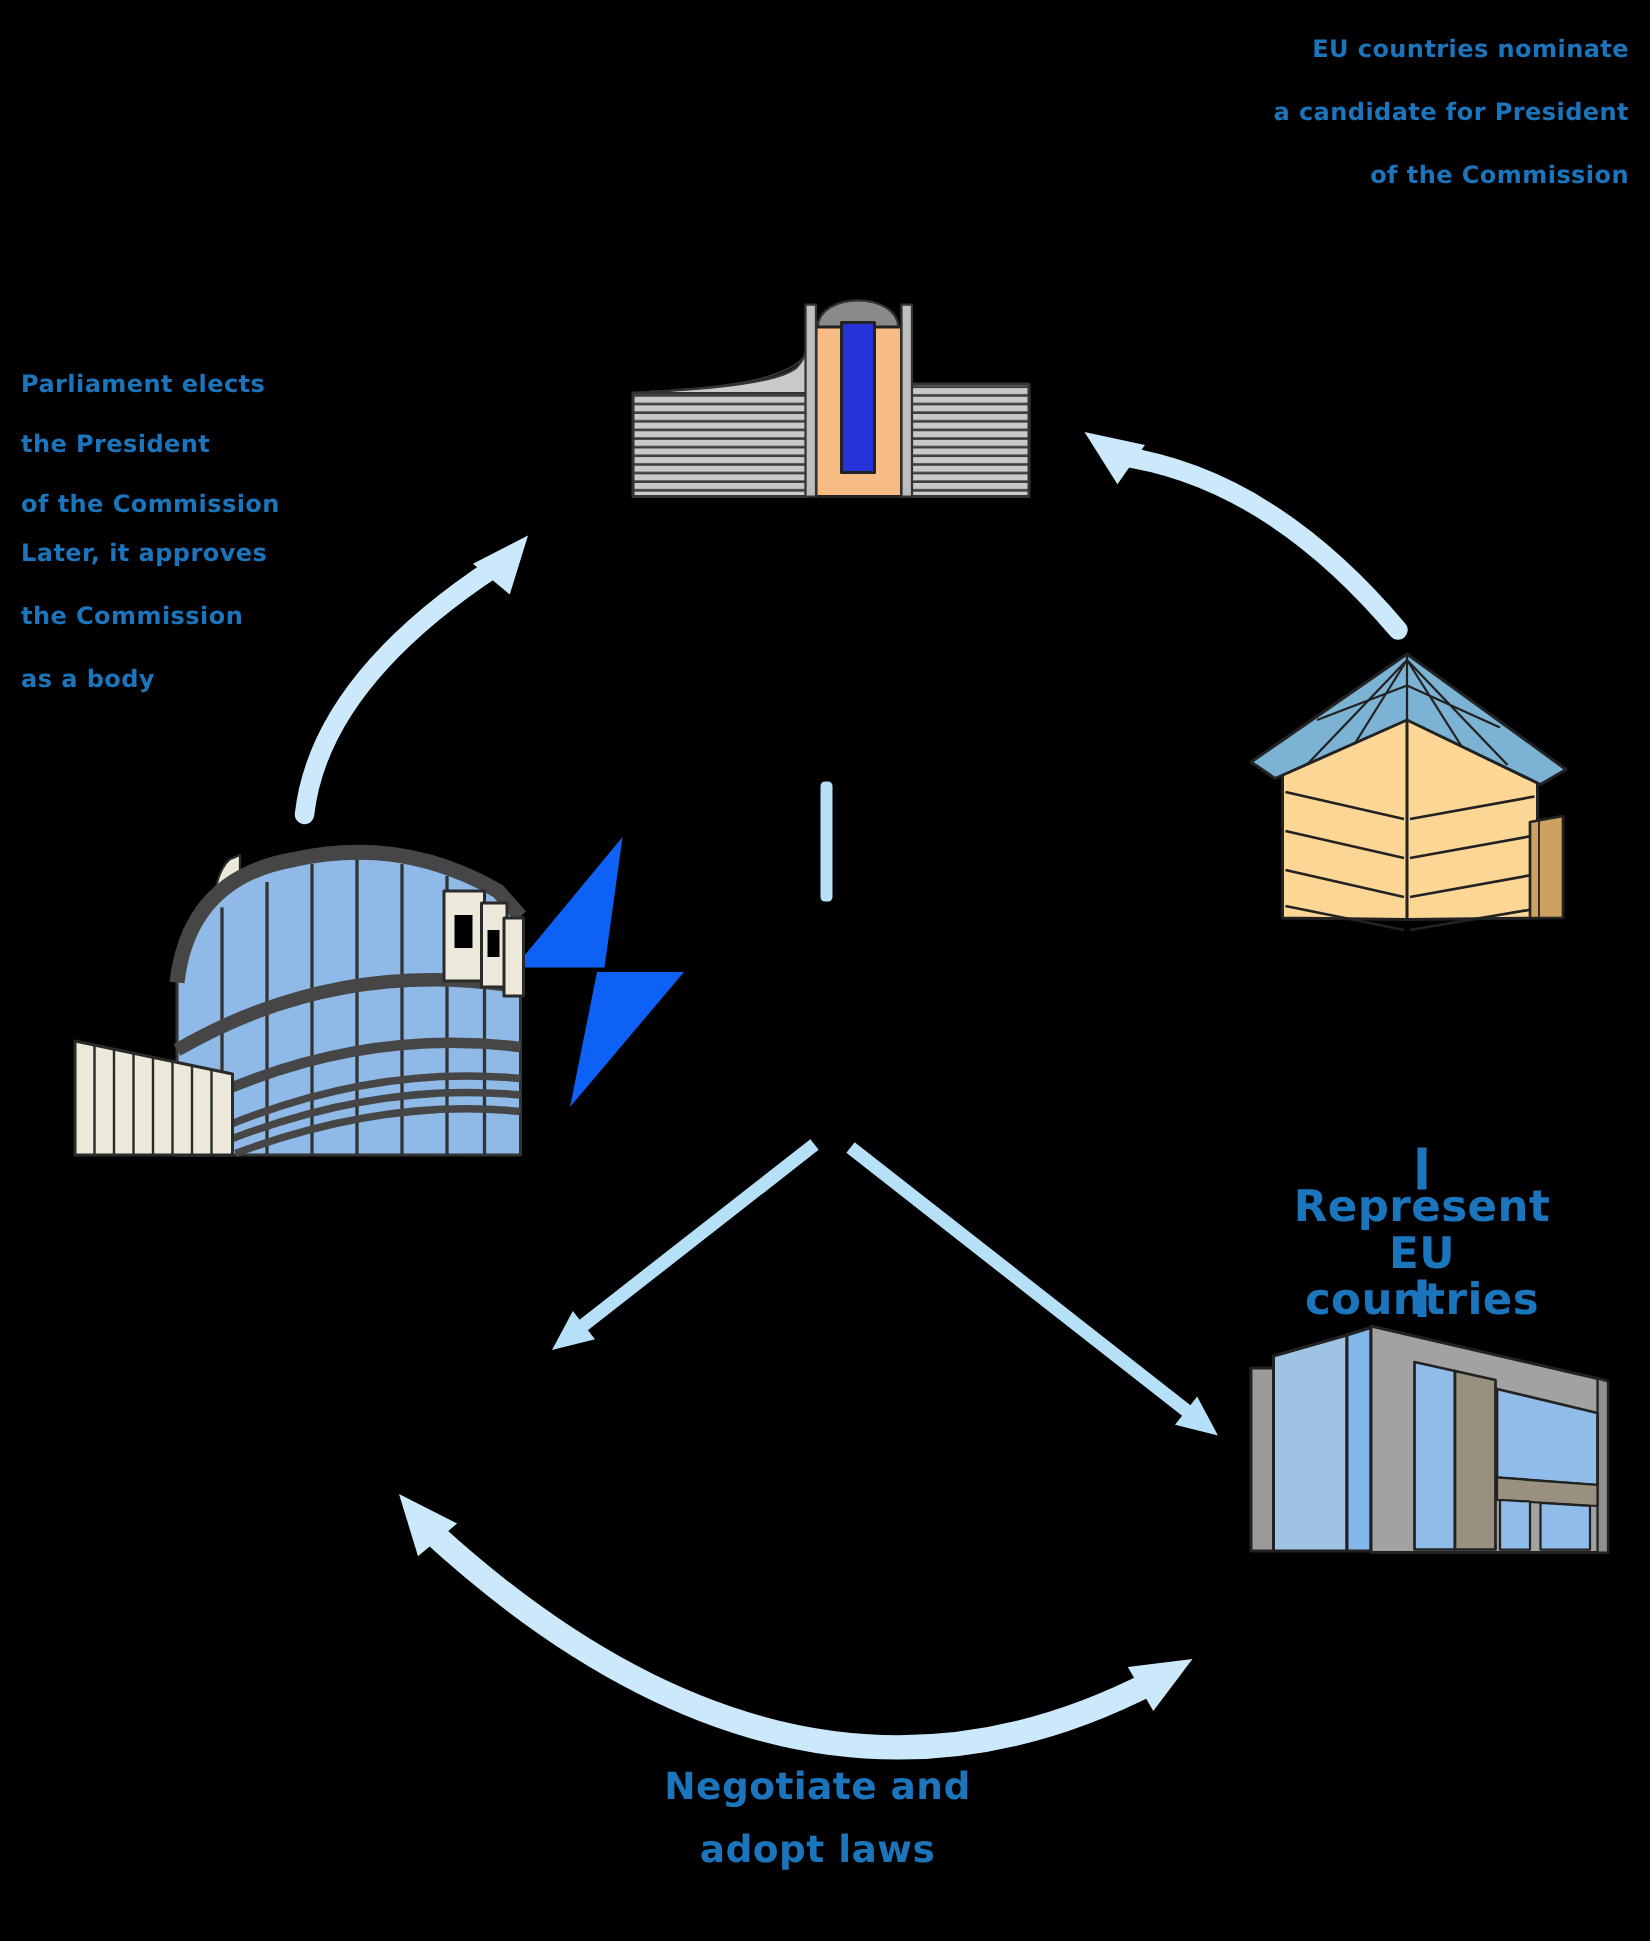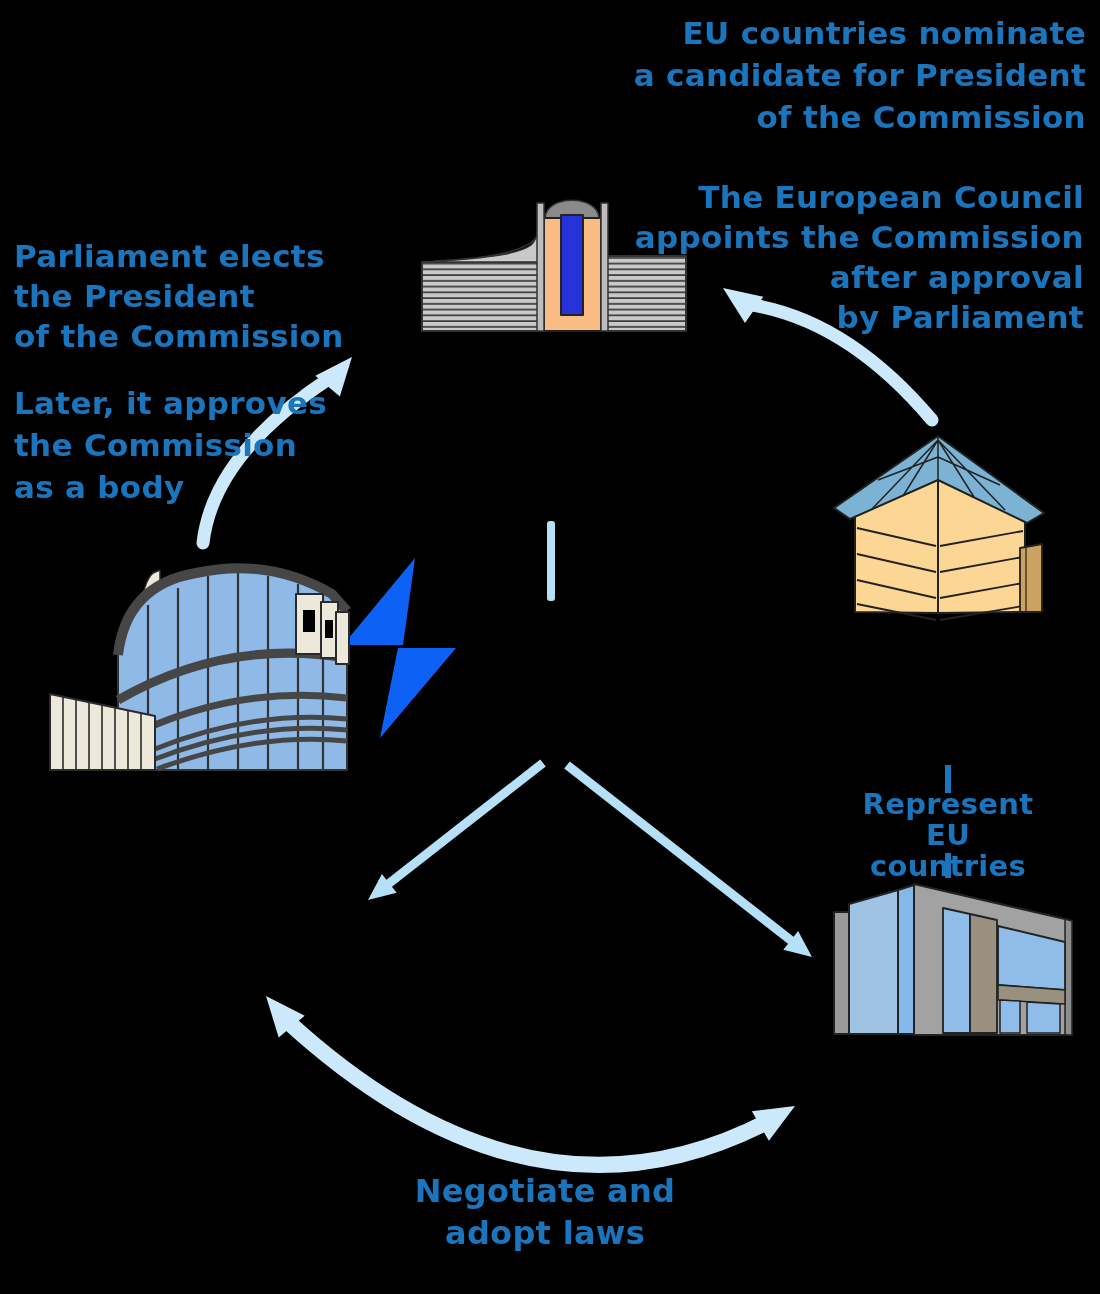--- a/index.html
+++ b/index.html
@@ -22,26 +22,26 @@
   }
   html,body{margin:0;padding:0;background:var(--background);}
   .stage{
     position:relative;width:1100px;height:1294px;background:var(--background);
     overflow:hidden;font-family:"DejaVu Sans","Liberation Sans",sans-serif;
   }
   .stage svg{position:absolute;left:0;top:0;}
   .t{
     position:absolute;color:var(--text-blue);font-weight:bold;
     white-space:pre-line;letter-spacing:0.3px;
-    font-size:31px;line-height:42px;
+    font-size:16px;line-height:42px;
   }
   .r{text-align:right;}
   .c{text-align:center;transform:translateX(-50%);}
   .t.small{font-size:29px;line-height:31px;}
-  .t.big{font-size:32px;line-height:42px;}
+  .t.big{font-size:25px;line-height:42px;}
 </style>
 </head>
 <body>
 
 <div class="stage">
 
   <svg width="1100" height="1294" viewBox="0 0 1100 1294">
     <defs>
       <pattern id="stripes" width="8" height="5.75" patternUnits="userSpaceOnUse">
         <rect width="8" height="5.75" fill="var(--stripe-gray,#c9c9c9)"></rect>
@@ -163,30 +163,26 @@
       <path d="M998,985 L1065,990 L1065,1004 L998,1000 Z" fill="#9a907f" stroke="#222" stroke-width="1.5"></path>
       <path d="M1000,1000 L1020,1001 L1020,1033 L1000,1033 Z" fill="var(--box-window,#8fbce9)" stroke="#222" stroke-width="1.5"></path>
       <path d="M1027,1002 L1060,1004 L1060,1033 L1027,1033 Z" fill="var(--box-window,#8fbce9)" stroke="#222" stroke-width="1.5"></path>
     </g>
   </svg>
 
   <div class="t r" style="top:12px; right:14px;">EU countries nominate
 a candidate for President
 of the Commission</div>
 
-  <div class="t r" style="top:177px; right:16px; line-height:40px;">The European Council
-appoints the Commission
-after approval
-by Parliament</div>
 
   <div class="t" style="left:14px; top:188px; line-height:40px;margin-top:48px;">Parliament elects
 the President
 of the Commission</div>
 
-  <div class="t" style="left:14px; top:348px;margin-top:34px;">Later, it approves
+  <div class="t" style="left:14px; top:348px;">Later, it approves
 the Commission
 as a body</div>
 
   <div class="t c small" style="left:948px; top:789px;">Represent
 EU countries</div>
 
   <div class="t c big" style="left:545px; top:1170px;">Negotiate and
 adopt laws</div>
 </div>
 

